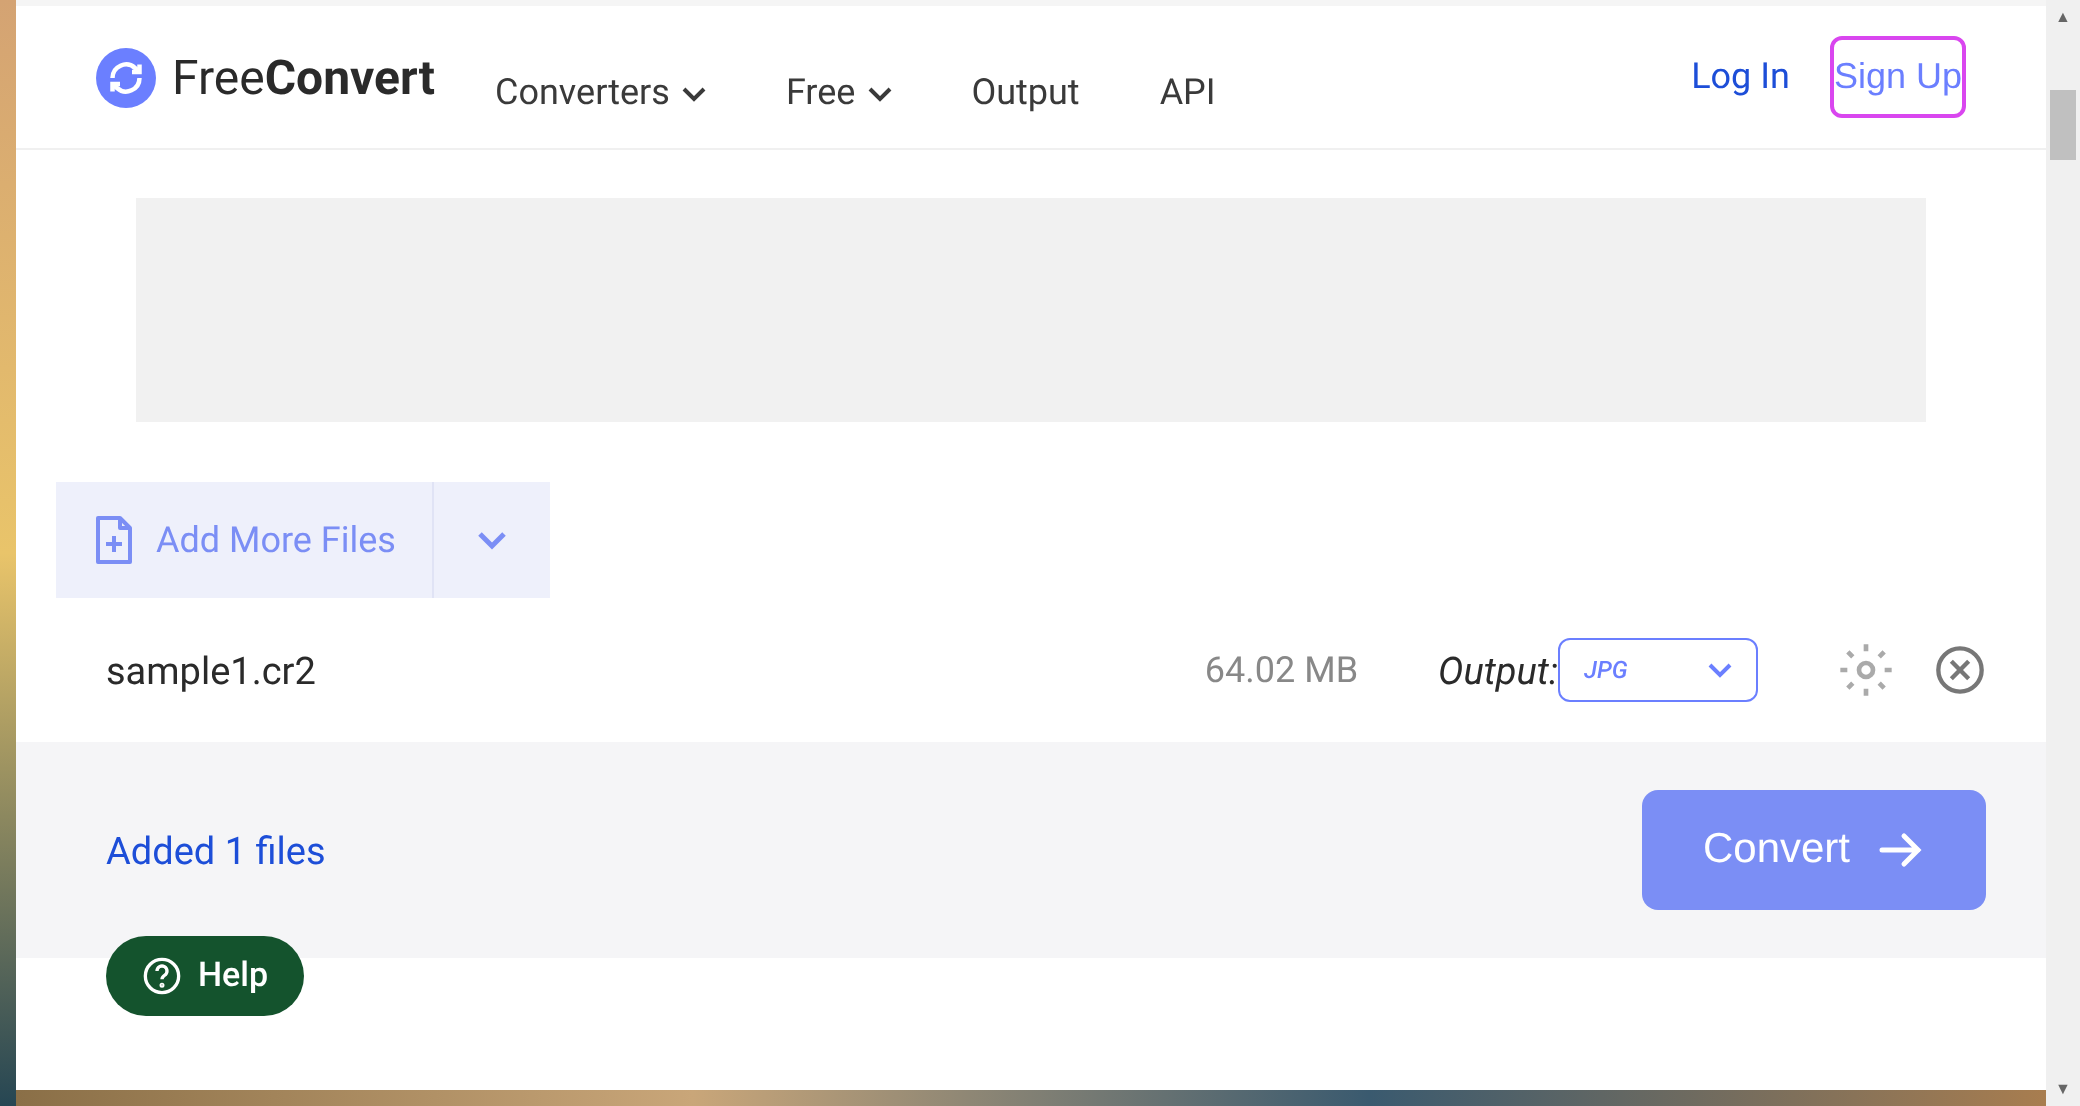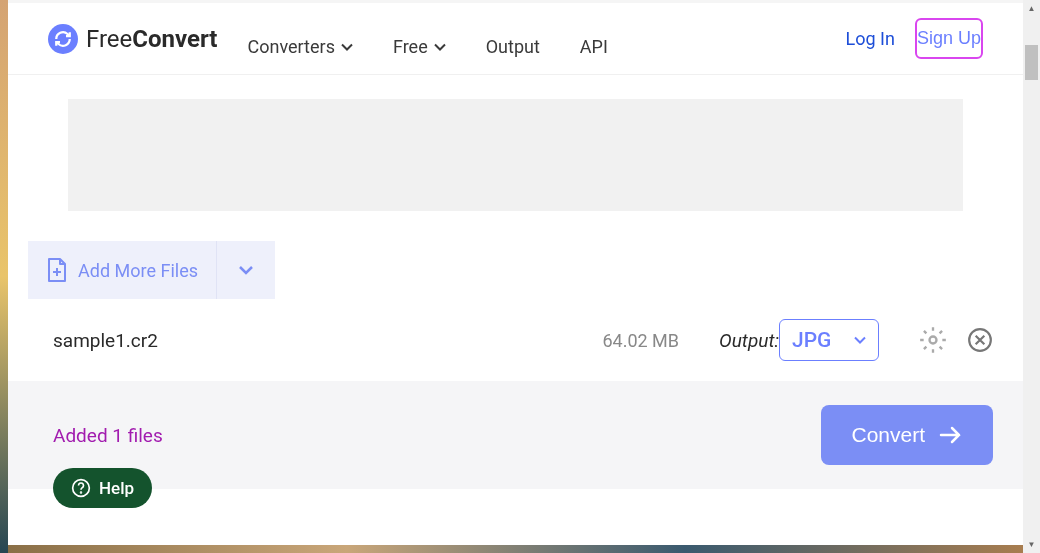--- a/index.html
+++ b/index.html
@@ -204,43 +204,44 @@
       justify-content: space-between;
       border: 1.5px solid #6b7fff;
       border-radius: 6px;
       padding: 8px 12px;
       width: 100px;
       cursor: pointer;
     }
     
     .output-value {
       color: #6b7fff;
-      font-size: 21px;
+      font-size: 12px;
       font-weight: 500;
+      font-style: italic;
     }
     
     .icon-btn {
       display: flex;
       align-items: center;
       justify-content: center;
       cursor: pointer;
       margin-left: 40px;
     }
     
     .footer-row {
       display: flex;
       align-items: center;
       justify-content: space-between;
       padding: 24px 30px 24px 45px;
       background: #f5f5f7;
     }
     
     .added-text {
       font-size: 19px;
-      color: #a21caf;
+      color: #1d4ed8;
     }
     
     .convert-btn {
       display: flex;
       align-items: center;
       gap: 14px;
       background: #7b8ef5;
       color: #fff;
       font-size: 21px;
       font-weight: 500;

